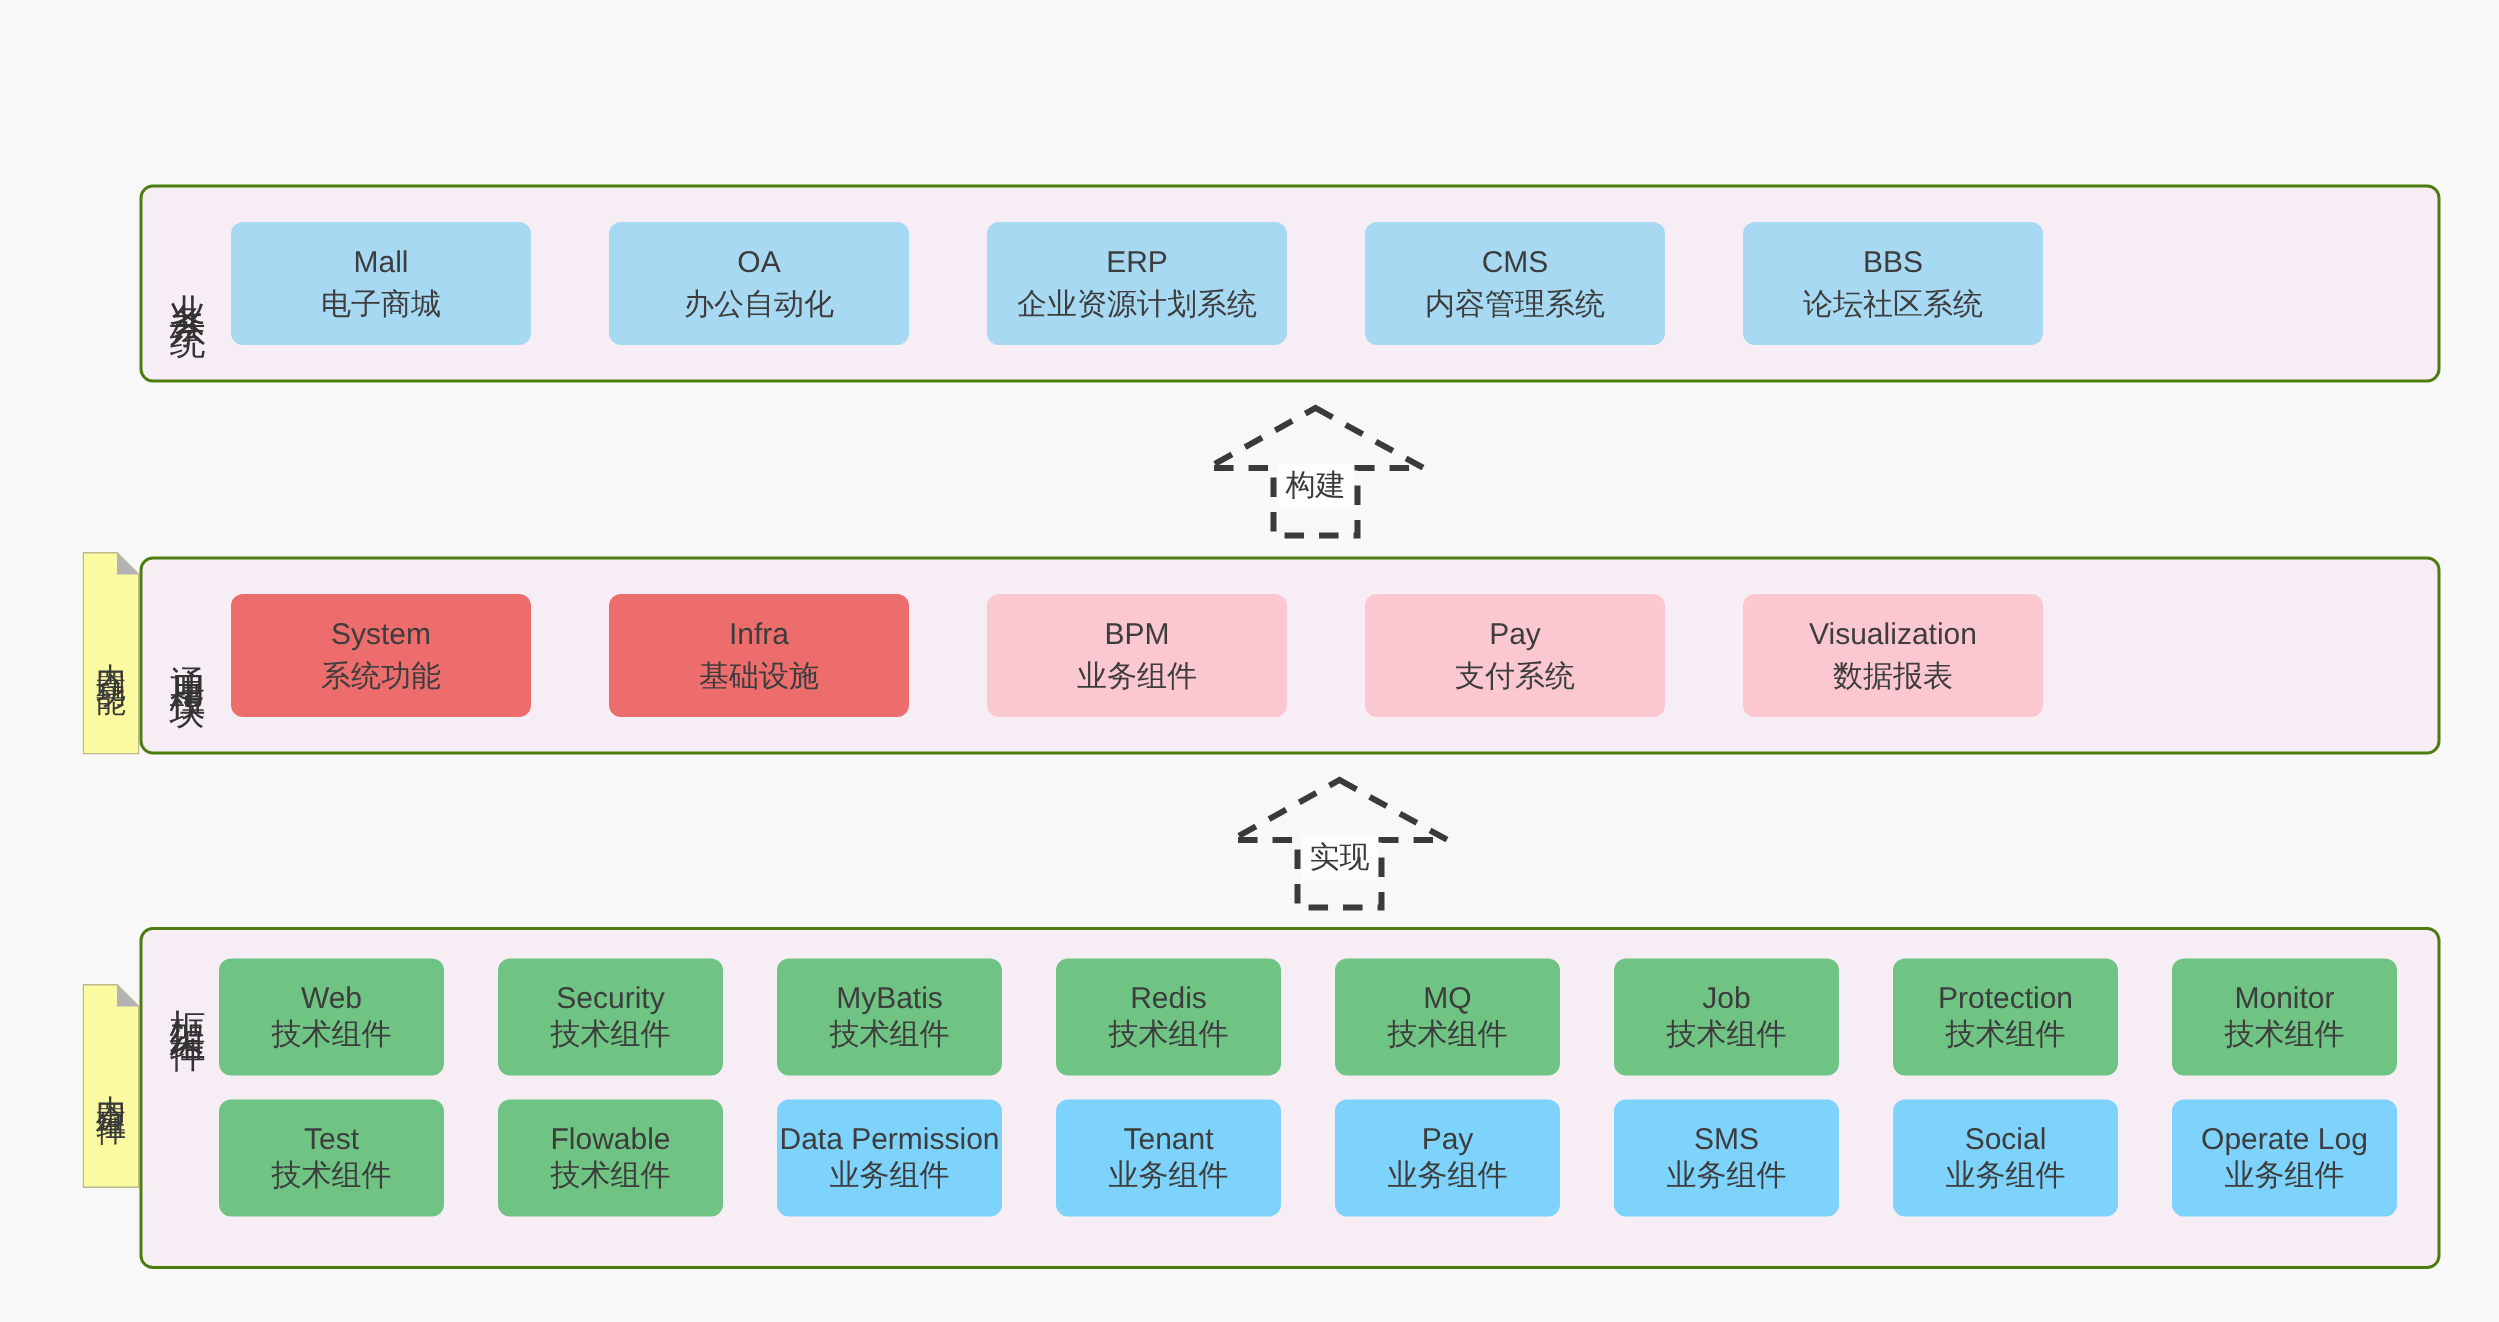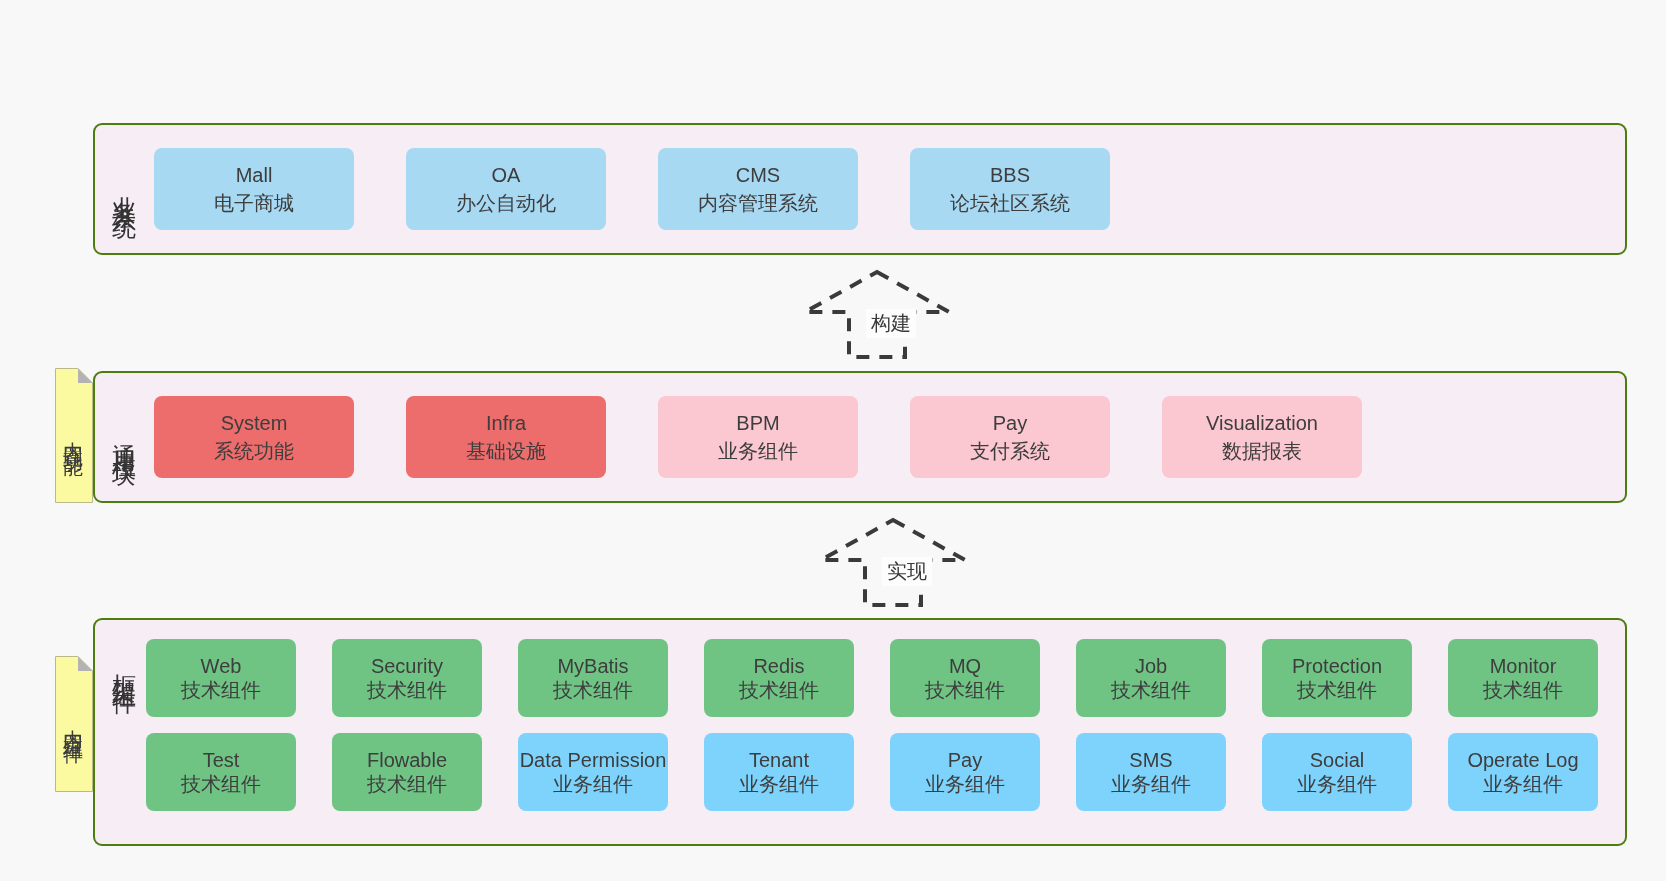--- a/index.html
+++ b/index.html
@@ -50,36 +50,40 @@
     position:absolute;left:0;top:0;width:100%;height:100%;
     display:flex;align-items:center;justify-content:center;
     writing-mode:vertical-lr;text-orientation:upright;
     font-size:20px;letter-spacing:5px;color:#3a3a3a;white-space:nowrap;
   }
   .arrow{position:absolute;width:164px;height:100px;}
   #arrow1{left:795px;top:265px;}
   #arrow2{left:811px;top:513px;}
   .arrow-label{
     position:absolute;left:50%;top:44px;transform:translateX(-50%);
-    background:#fdfdfd;padding:1px 5px;font-size:20px;color:#3a3a3a;white-space:nowrap;margin-left:14px;
+    background:#fdfdfd;padding:1px 5px;font-size:20px;color:#3a3a3a;white-space:nowrap;
   }
 </style>
 </head>
 <body>
 
 <div class="layer" id="layer1">
   <div class="layer-label">业务系统</div>
   <div class="box-row">
     <div class="box blue">
       <span>Mall</span>
       <span>电子商城</span>
     </div>
     <div class="box blue">
       <span>OA</span>
       <span>办公自动化</span>
+    </div>
+    <div class="box blue">
+      <span>ERP</span>
+      <span>企业资源计划系统</span>
     </div>
     <div class="box blue">
       <span>CMS</span>
       <span>内容管理系统</span>
     </div>
     <div class="box blue">
       <span>BBS</span>
       <span>论坛社区系统</span>
     </div>
   </div>

